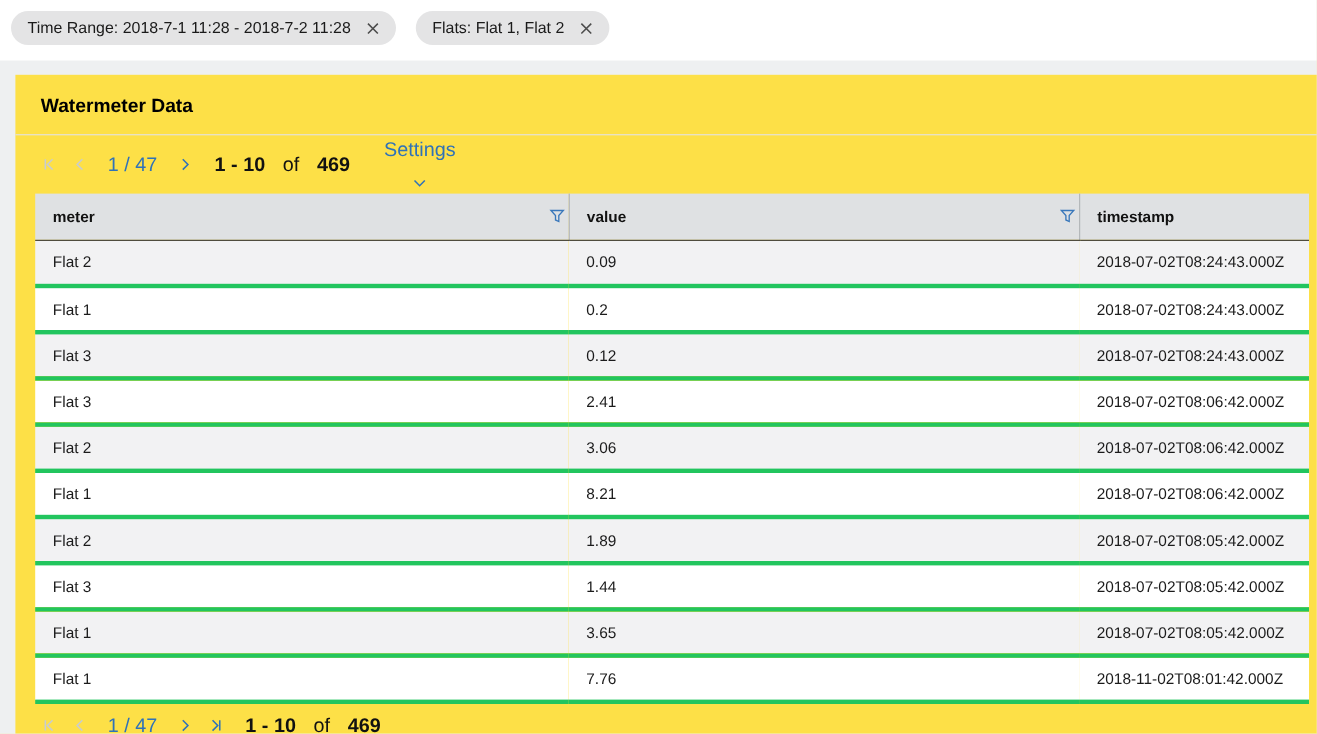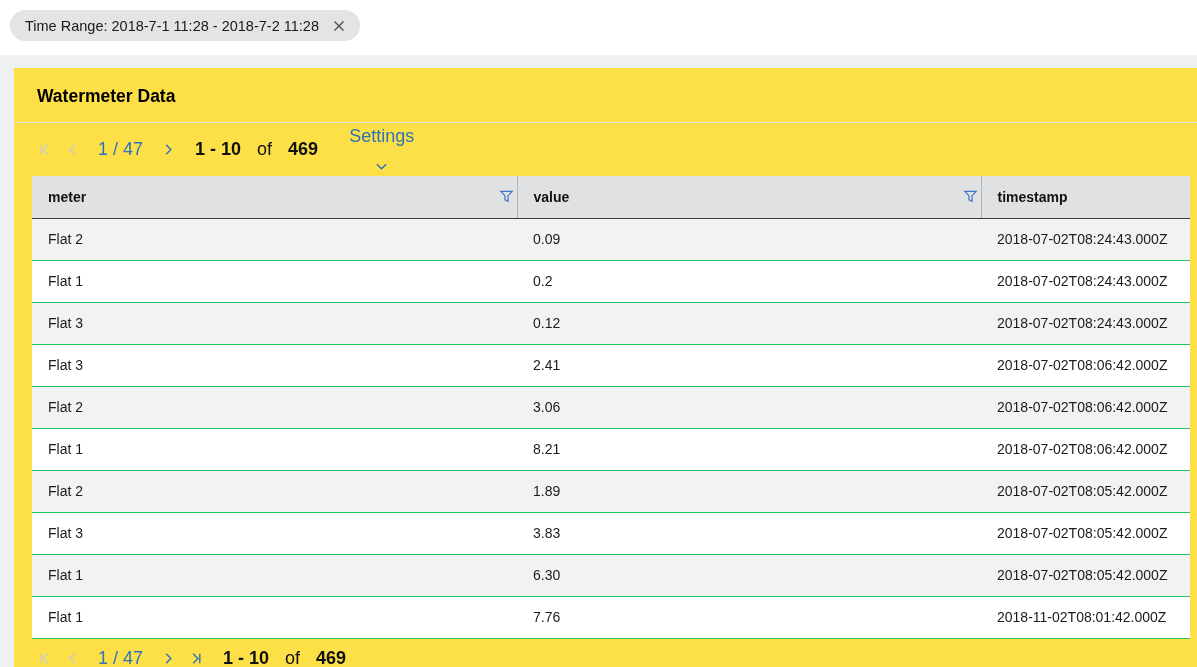--- a/index.html
+++ b/index.html
@@ -85,39 +85,47 @@
     padding-left: 16px;
     border-bottom: 1px solid #3c3c3c;
     border-right: 1px solid #b0b4b7;
   }
   thead th:last-child { border-right: none; }
   .th-inner { display: flex; align-items: center; justify-content: space-between; padding-right: 3px; }
   .filter-btn { display: inline-flex; align-items: center; color: #3a78bb; cursor: pointer; }
   tbody td {
     height: 42px;
     padding-left: 16px;
-    border-bottom: 1px solid #22c55e;
+    border-bottom: 4px solid #22c55e;
     color: #1b1b1b;
     white-space: nowrap;
     overflow: hidden;
   }
   tbody tr.odd  { background: #f2f2f3; }
   tbody tr.even { background: #ffffff; }
 
   
   .footer-pager { padding: 9px 0 0 23px; }
 
   svg { display: block; }
 </style>
 </head>
 <body>
 
 <div class="top-bar">
   <span class="chip">
     <span>Time Range: 2018-7-1 11:28 - 2018-7-2 11:28</span>
+    <span class="chip-close">
+      <svg width="12" height="12" viewBox="0 0 12 12">
+          <path d="M1.5 1.5 L10.5 10.5 M10.5 1.5 L1.5 10.5" stroke="#4d4d4d" stroke-width="1.4" fill="none"></path>
+        </svg>
+    </span>
+  </span>
+  <span class="chip">
+    <span>Flats: Flat 1, Flat 2</span>
     <span class="chip-close">
       <svg width="12" height="12" viewBox="0 0 12 12">
           <path d="M1.5 1.5 L10.5 10.5 M10.5 1.5 L1.5 10.5" stroke="#4d4d4d" stroke-width="1.4" fill="none"></path>
         </svg>
     </span>
   </span>
 </div>
 
 <div class="card">
 
@@ -237,26 +245,26 @@
             <td>8.21</td>
             <td>2018-07-02T08:06:42.000Z</td>
           </tr>
           <tr class="odd">
             <td>Flat 2</td>
             <td>1.89</td>
             <td>2018-07-02T08:05:42.000Z</td>
           </tr>
           <tr class="even">
             <td>Flat 3</td>
-            <td>3.83</td>
+            <td>1.44</td>
             <td>2018-07-02T08:05:42.000Z</td>
           </tr>
           <tr class="odd">
             <td>Flat 1</td>
-            <td>6.30</td>
+            <td>3.65</td>
             <td>2018-07-02T08:05:42.000Z</td>
           </tr>
           <tr class="even">
             <td>Flat 1</td>
             <td>7.76</td>
             <td>2018-11-02T08:01:42.000Z</td>
           </tr>
         </tbody>
     </table>
   </div>

